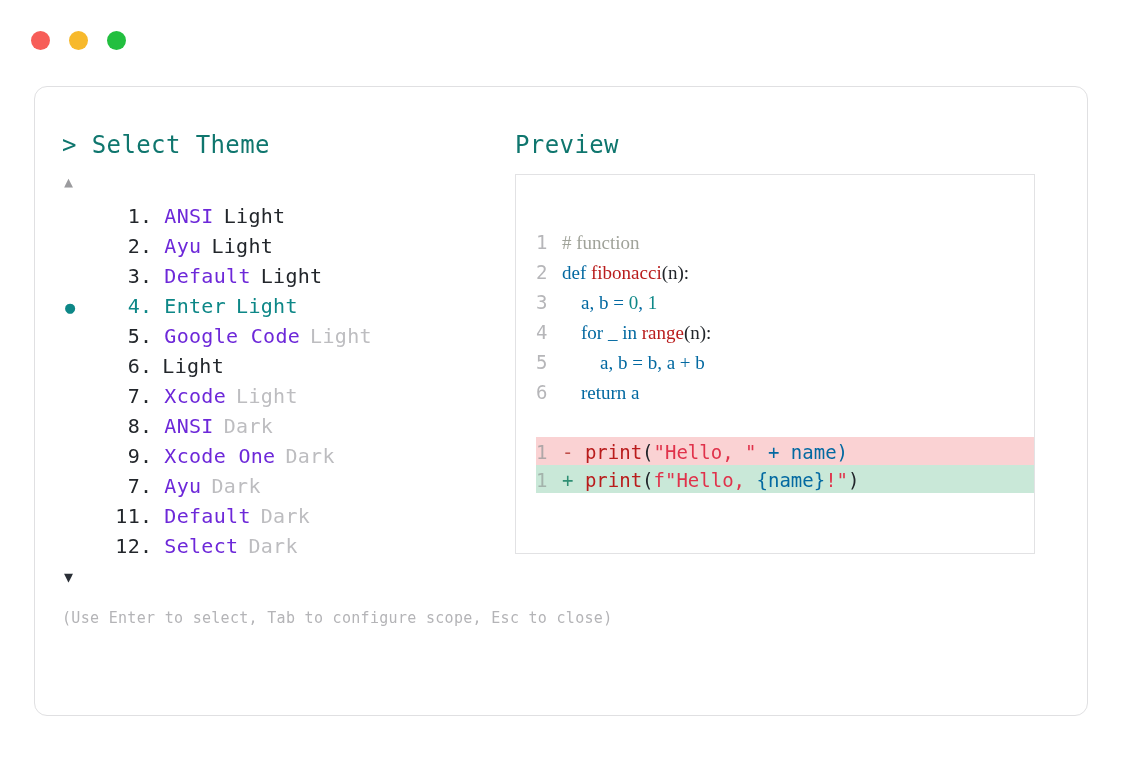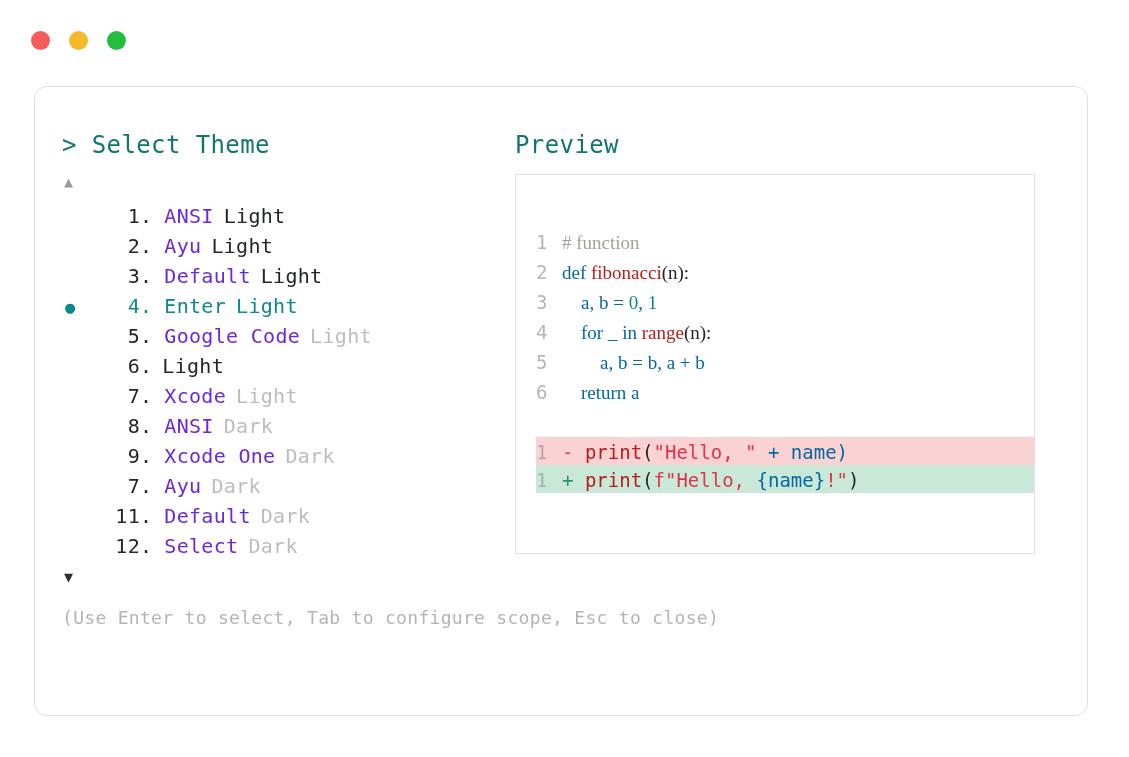--- a/index.html
+++ b/index.html
@@ -135,21 +135,21 @@
   .theme-row.selected .row-index,
   .theme-row.selected .row-dotsep,
   .theme-row.selected .row-name,
   .theme-row.selected .row-variant { color: #0d8787; }
 
   
   .hint {
     position: absolute;
     left: 27px;
     top: 518px;
-    font-size: 18px;
+    font-size: 15px;
     line-height: 26px;
     color: #b4b4b7;
     letter-spacing: 0.3px;
     white-space: pre;
   }
 
   
   .preview-box {
     margin-top: 16px;
     width: 520px;

